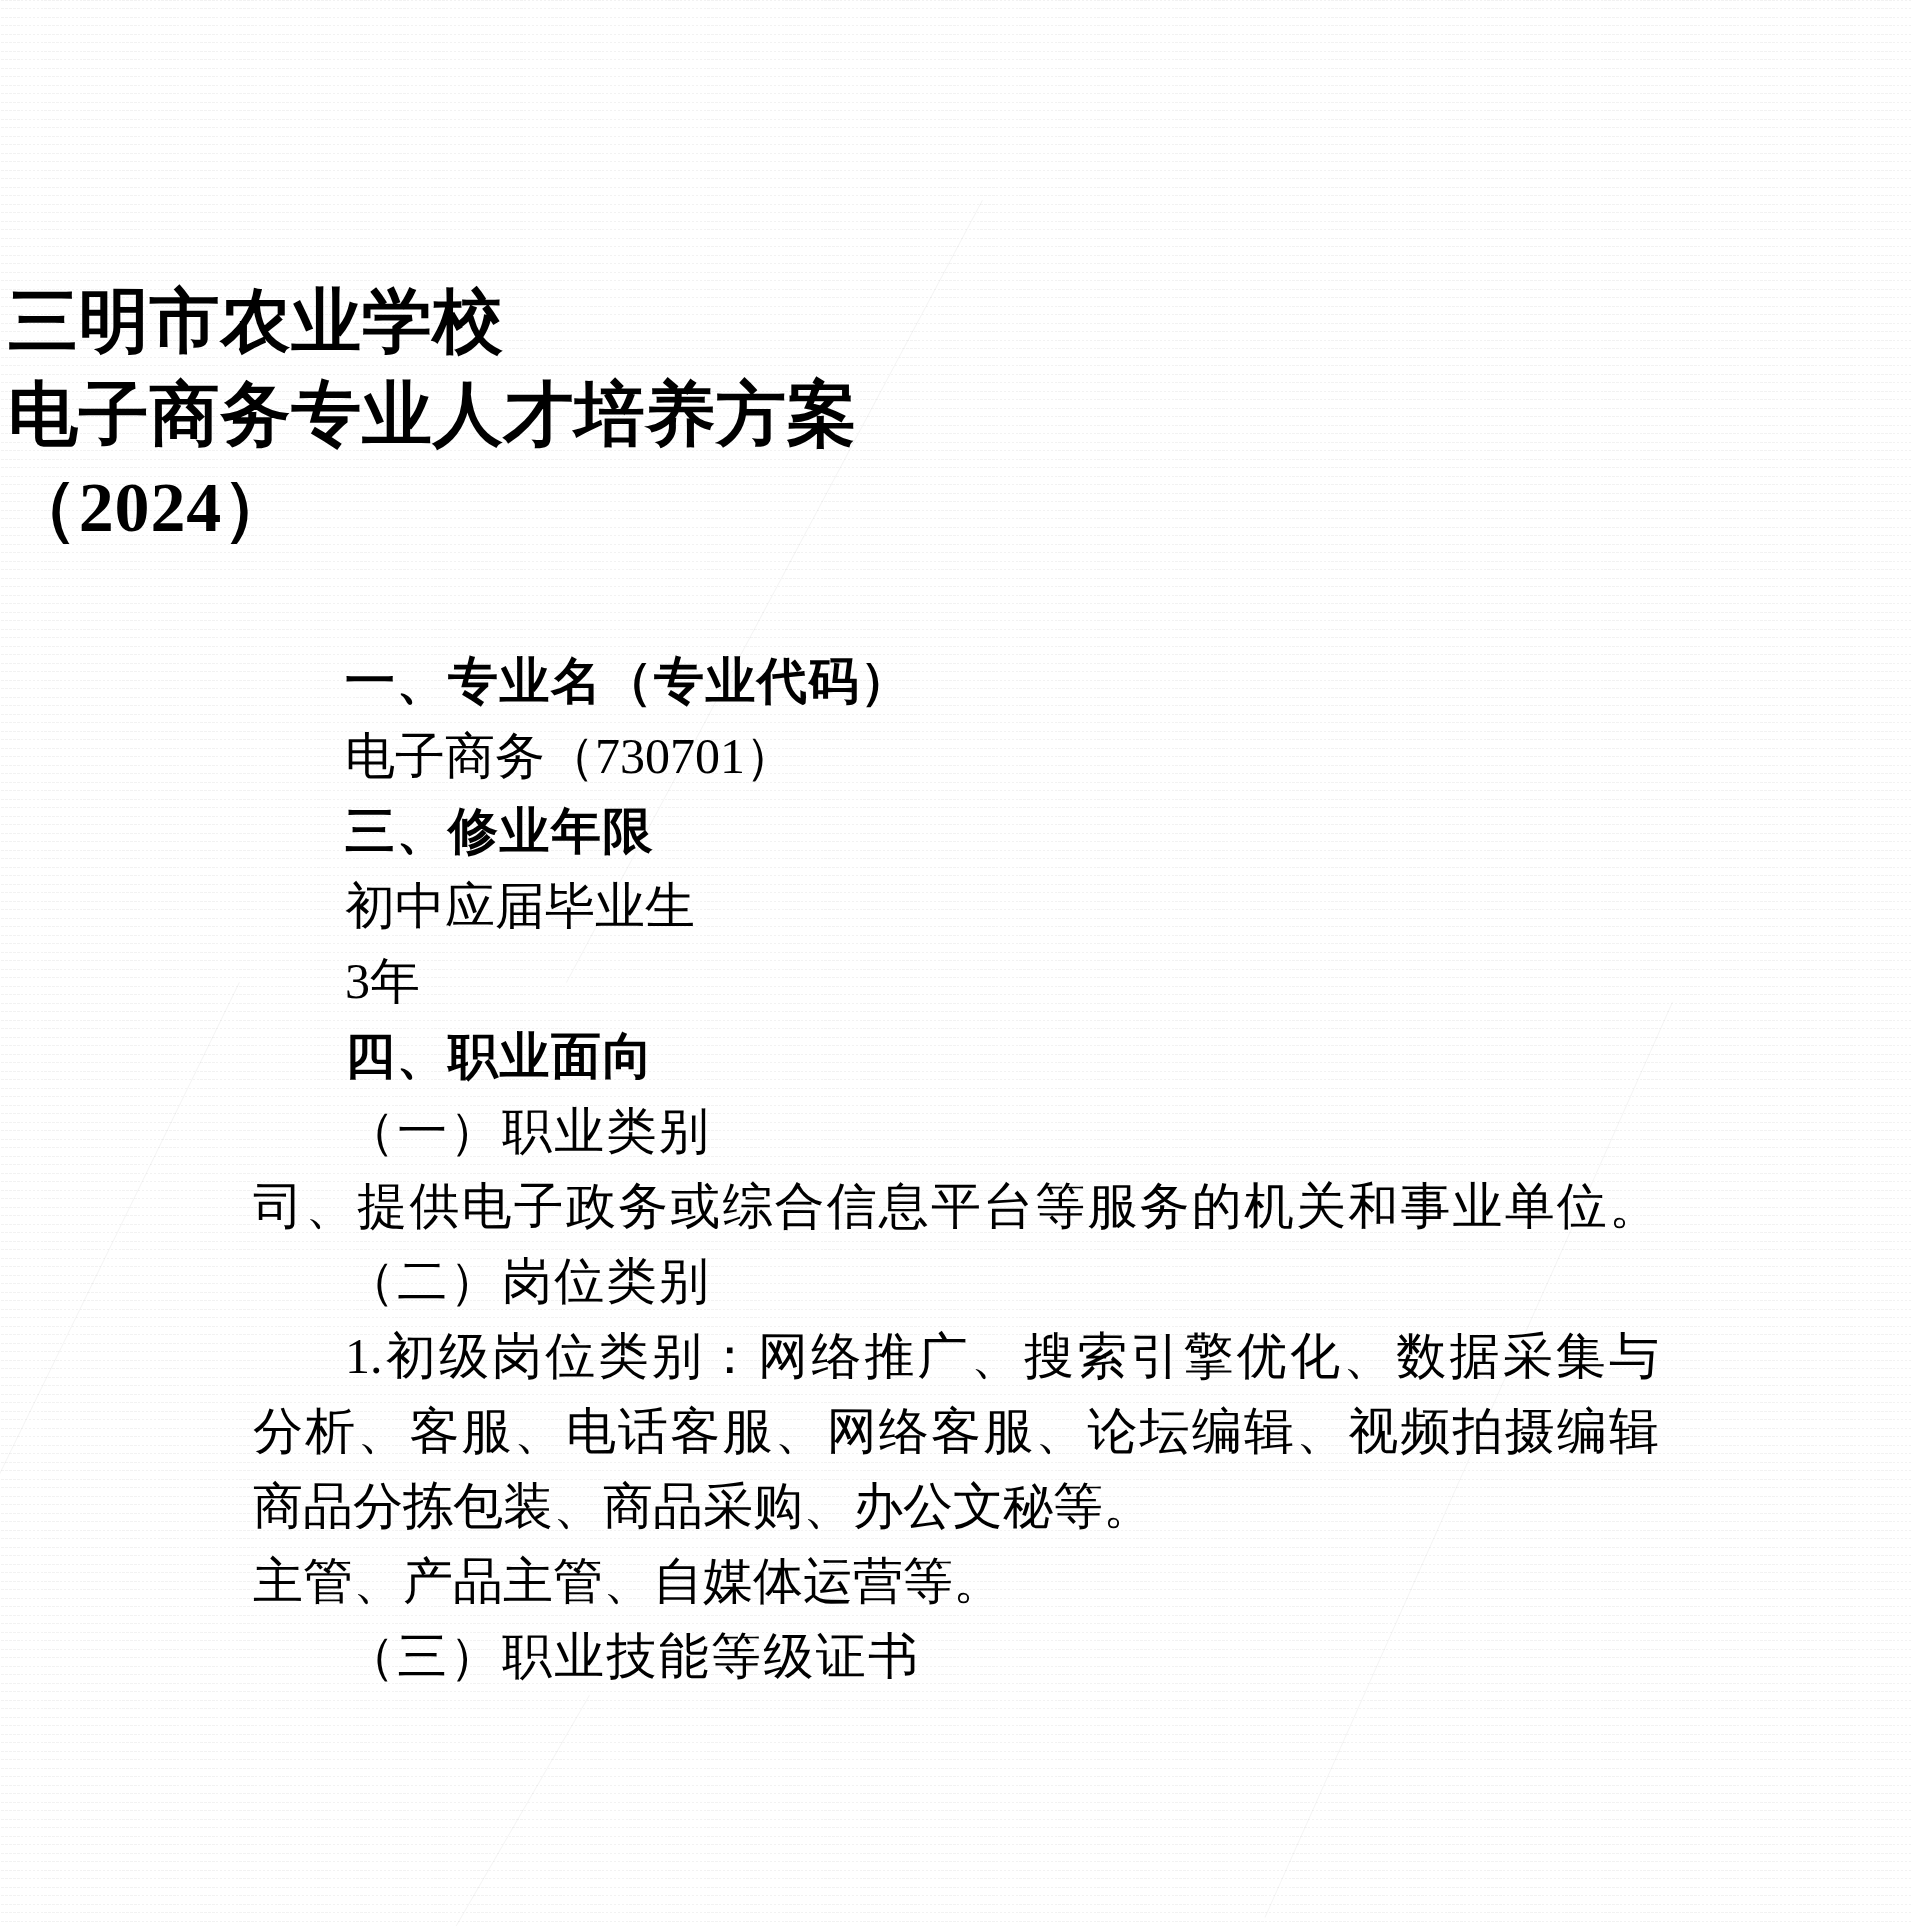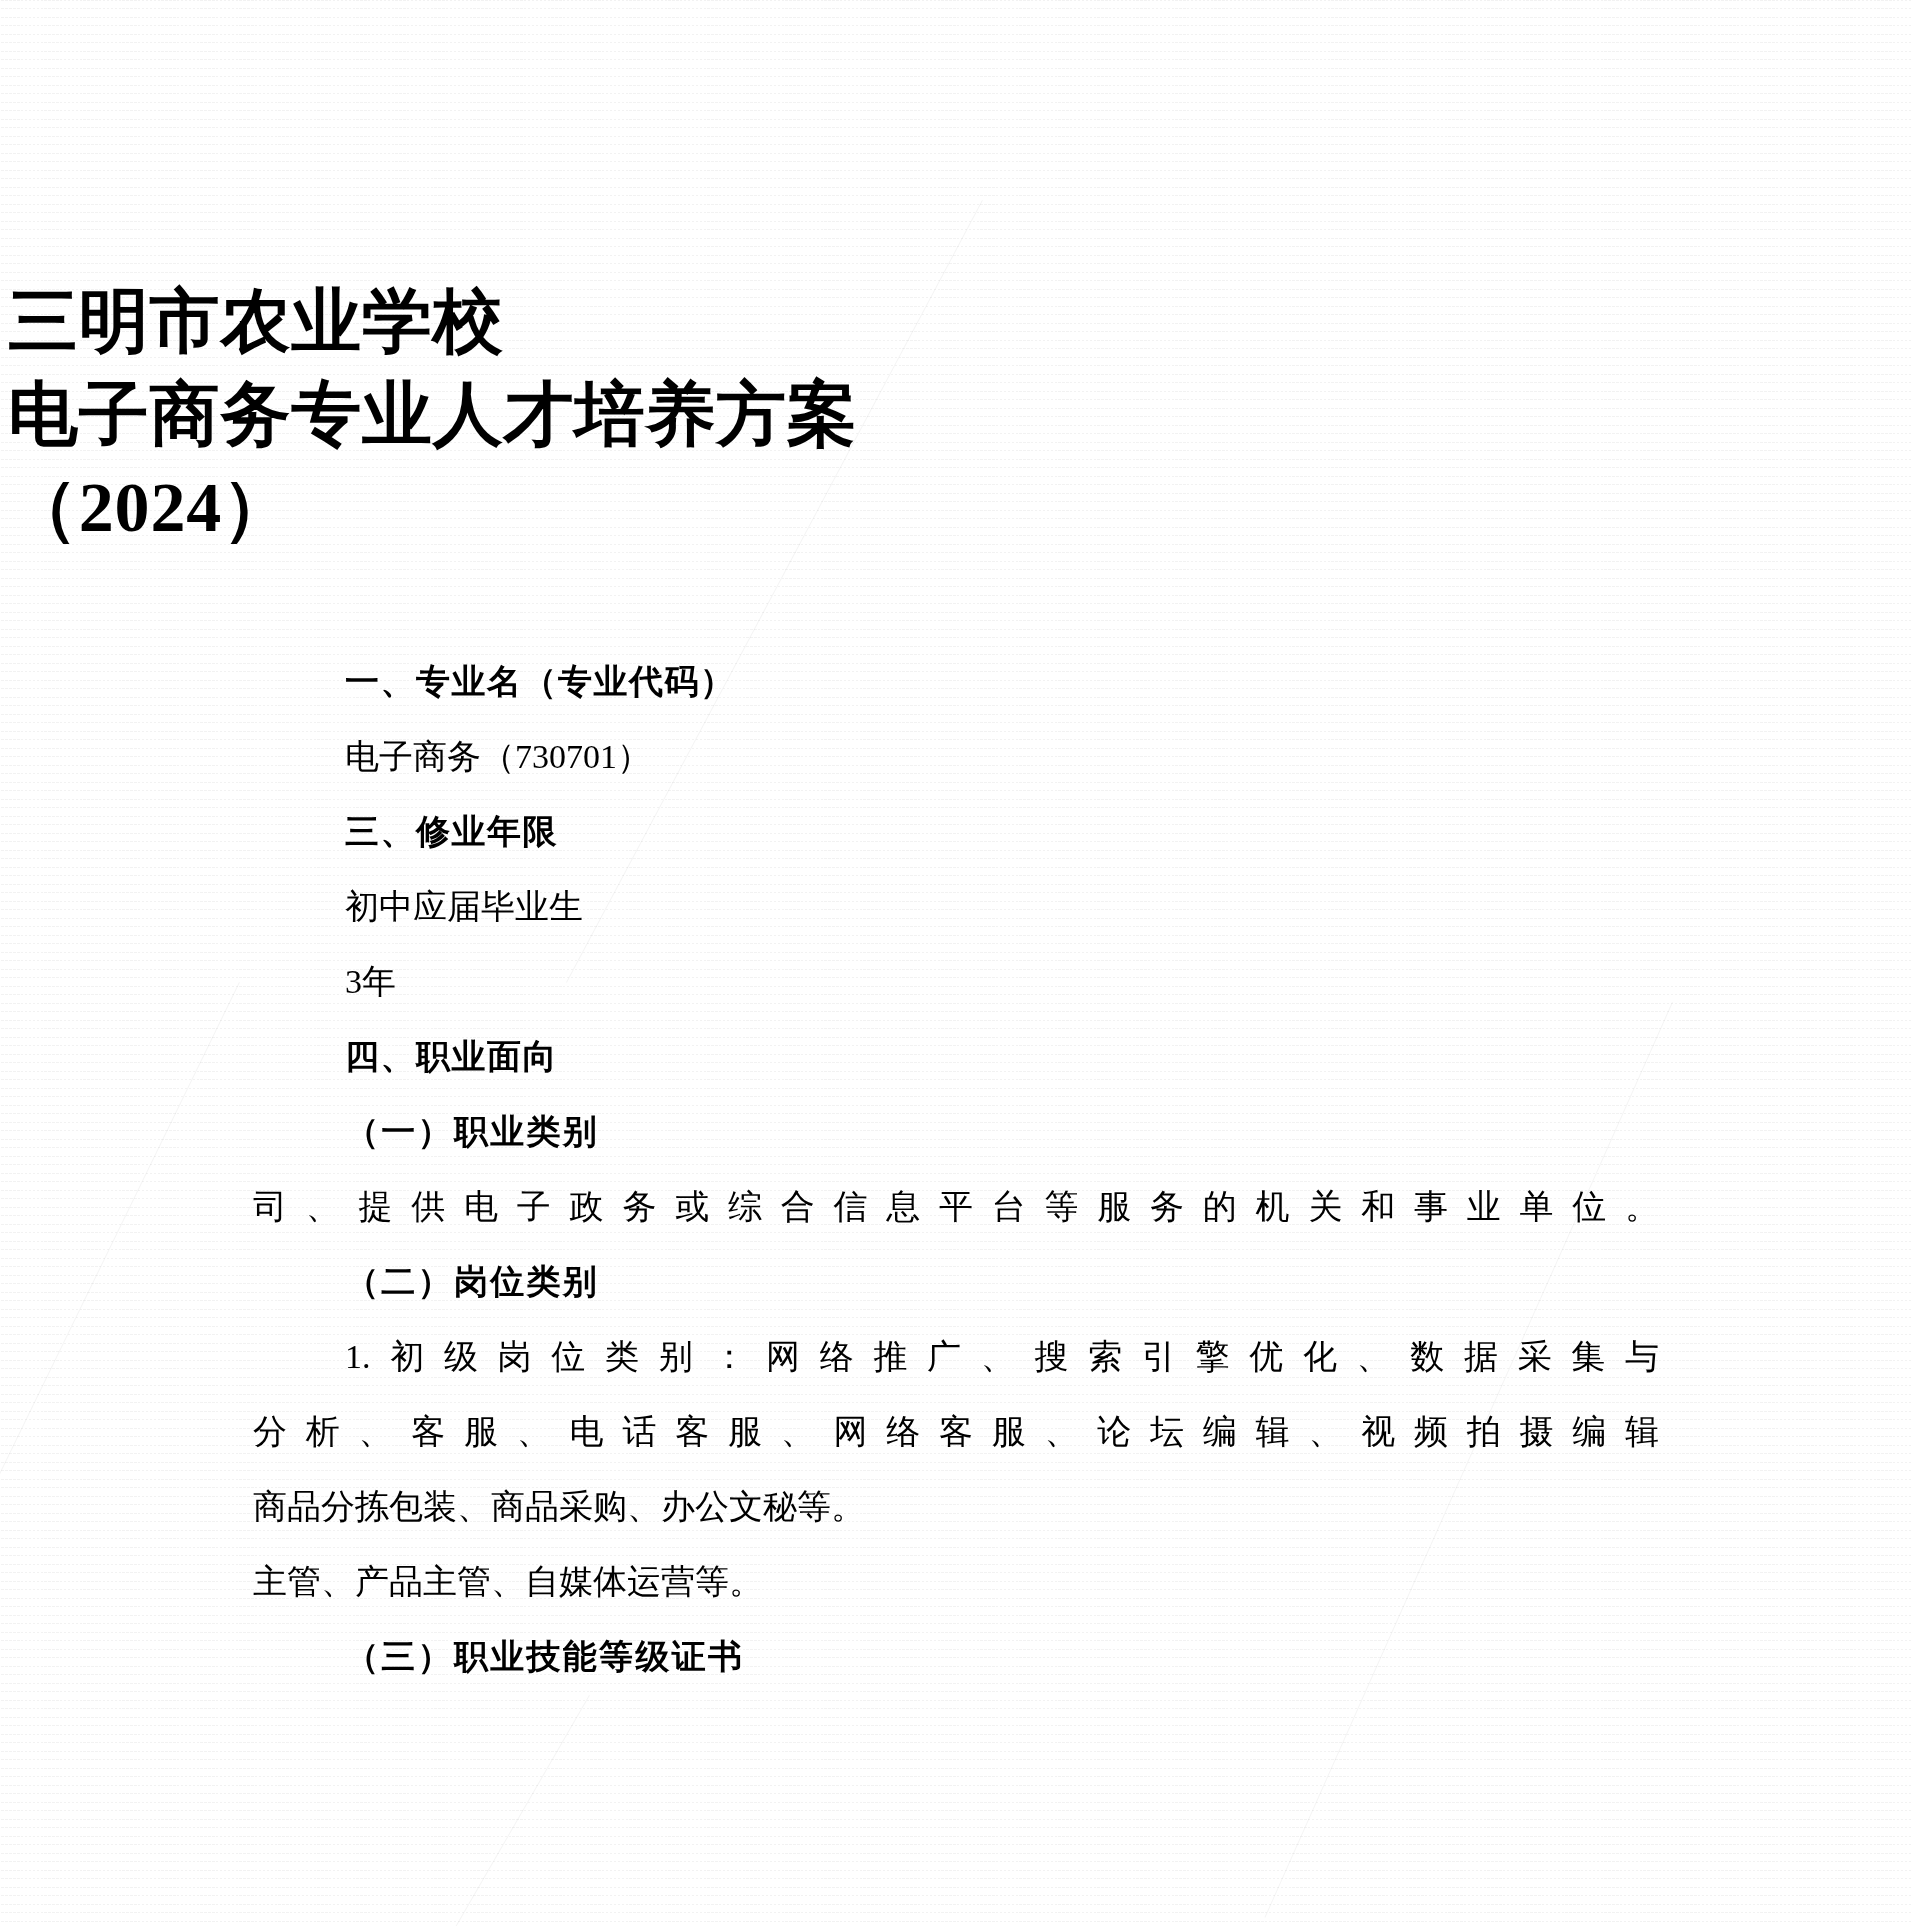--- a/index.html
+++ b/index.html
@@ -35,26 +35,26 @@
   .title-line {
     font-size: 70px; line-height: 93px; font-weight: 700;
     font-family: "Liberation Serif", serif;
     letter-spacing: 0.8px; white-space: nowrap;
   }
 
   .content {
     position: absolute; left: 253px; top: 644px; width: 1406px; z-index: 1;
   }
   .ln {
-    font-size: 34px; line-height: 75px; height: 75px;
+    font-size: 50px; line-height: 75px; height: 75px;
     font-family: "Liberation Serif", serif;
     white-space: nowrap;
   }
   .hei { font-family: "Liberation Sans", sans-serif; font-weight: 700; letter-spacing: 1.5px; }
-  .sub { font-family: "Liberation Serif", serif; font-weight: 700; letter-spacing: 2.3px; }
+  .sub { font-family: "Liberation Serif", serif; font-weight: 400; letter-spacing: 2.3px; }
   .ind { text-indent: 92px; }
   .just { text-align: justify; text-align-last: justify; white-space: normal; overflow: hidden; }
 </style>
 </head>
 <body>
 
 <div class="page">
   <div class="texture"></div>
   <div class="streak s1"></div>
   <div class="streak s2"></div>

